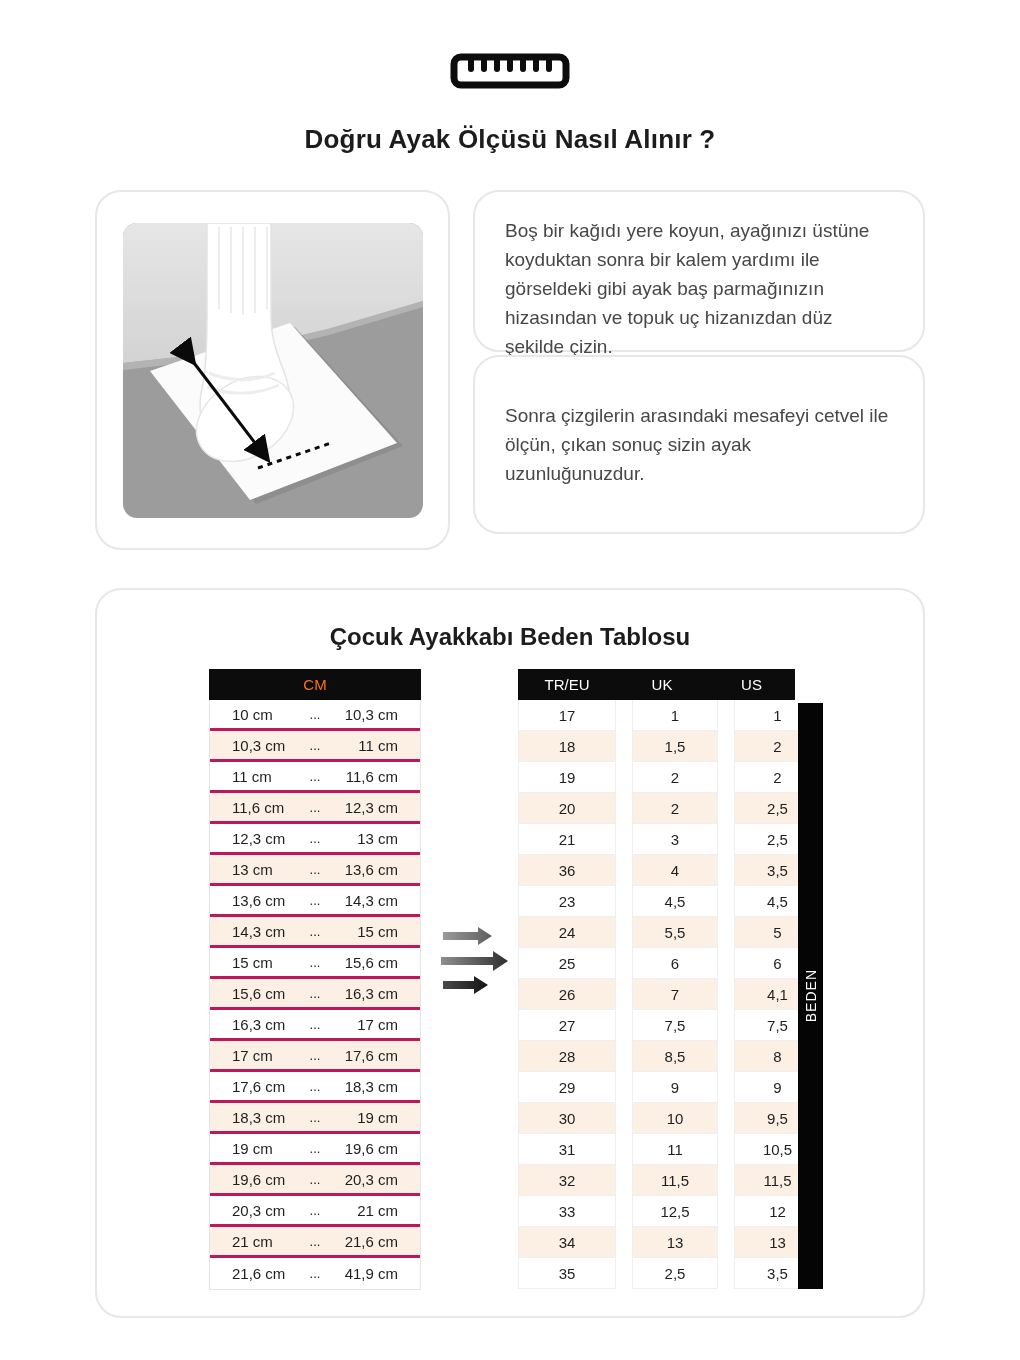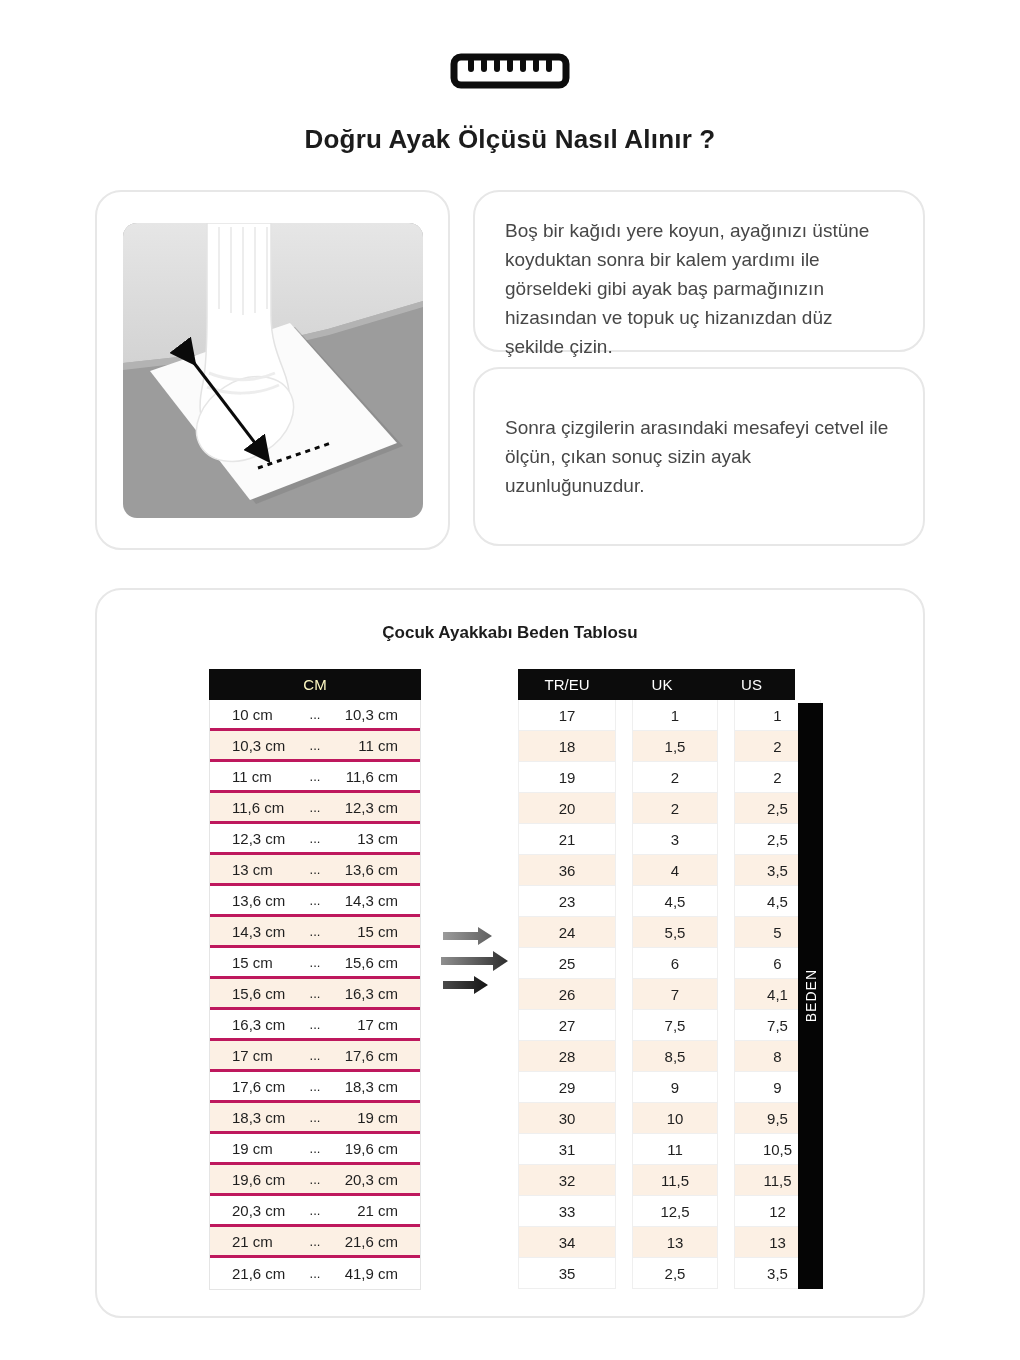--- a/index.html
+++ b/index.html
@@ -37,39 +37,39 @@
     width: 355px; height: 360px; flex: 0 0 355px;
     display: flex; align-items: center; justify-content: center;
   }
   .measure-scene {
     width: 300px; height: 295px; border-radius: 14px; overflow: hidden;
     display: block;
   }
   .intro-right { flex: 1; display: flex; flex-direction: column; }
   .text-card { padding: 24px 30px; }
   .text-card.step1 { height: 162px; }
-  .text-card.step2 { height: 179px; margin-top: 15px; display: flex; align-items: center; }
+  .text-card.step2 { height: 179px; margin-top: 3px; display: flex; align-items: center; }
   .instruction-text {
     font-size: 19px; line-height: 29px; color: #474747;
   }
 
   
   .table-card {
     position: absolute; left: 95px; top: 588px;
     width: 830px; height: 730px;
   }
   .table-card-title {
     text-align: center; margin-top: 33px;
-    font-size: 17px; font-weight: bold; color: #1c1c1c;
+    font-size: 24px; font-weight: bold; color: #1c1c1c;
   }
   .tables-area { position: absolute; left: 0; top: 79px; width: 830px; }
 
   .cm-table { position: absolute; left: 112px; top: 0; width: 212px; }
   .table-head {
-    background: #0c0c0c; color: #fef9c3;
+    background: #0c0c0c; color: #f97316;
     height: 31px; display: flex; align-items: center; justify-content: center;
     font-size: 15px;
   }
   .cm-body { border: 1px solid #e5e5e5; border-top: none; }
   .cm-row {
     height: 31px; display: grid;
     grid-template-columns: 1fr 30px 1fr; align-items: center;
     padding: 0 22px; font-size: 15px; background: #ffffff;
     border-bottom: 3px solid #be185d;
   }

